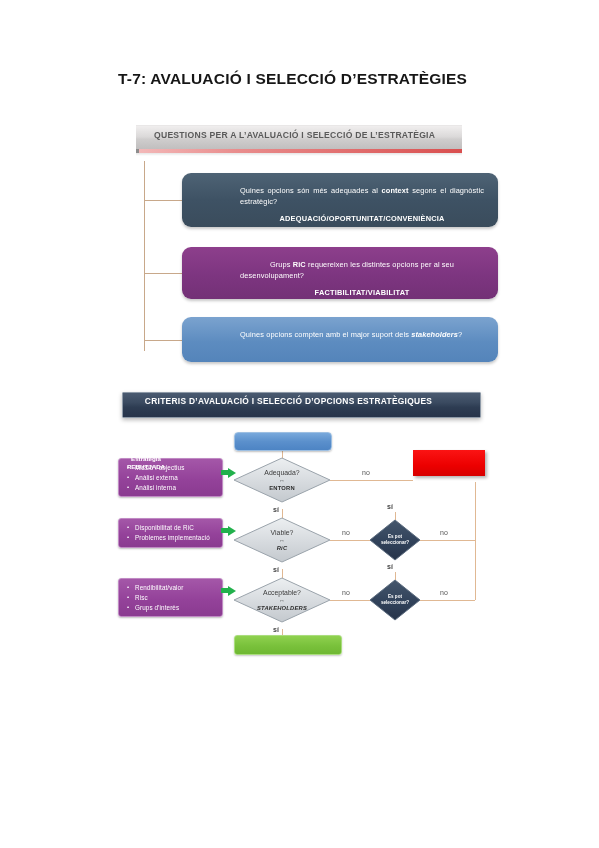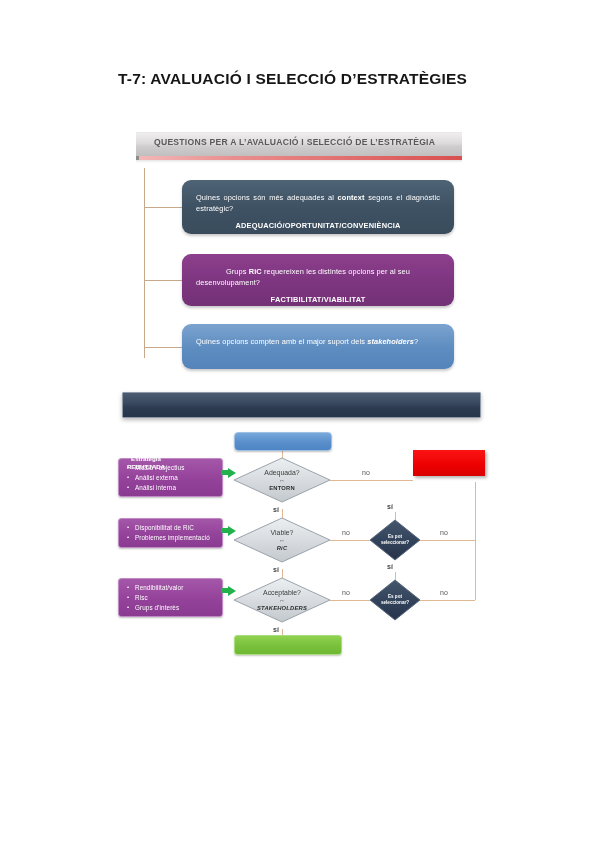--- a/index.html
+++ b/index.html
@@ -10,21 +10,21 @@
   }
 
   
   .page-title{
     position:absolute;left:118px;top:70px;
     font-size:15.5px;font-weight:bold;color:#161616;
     letter-spacing:.2px;white-space:nowrap;
   }
 
   
-  .d1{position:absolute;left:136px;top:132px;width:326px;height:266px;}
+  .d1{position:absolute;left:136px;top:125px;width:326px;height:266px;}
   .d1-header{
     position:absolute;left:0;top:0;width:326px;height:24px;
     background:linear-gradient(to bottom,#f0eeee 0%,#dbd9d9 45%,#cfcdcd 55%,#bfbdbd 100%);
     border-top:1px solid #e9e7e7;
   }
   .d1-header-text{
     position:absolute;left:18px;top:5px;
     font-size:8.6px;font-weight:bold;color:#5a5a5a;letter-spacing:.25px;
     white-space:nowrap;
   }
@@ -42,20 +42,21 @@
 
   
   .brk-v{position:absolute;left:8px;top:36px;width:1px;height:190px;background:#c8a88a;}
   .brk-h{position:absolute;left:8px;width:38px;height:1px;background:#c8a88a;}
 
   .qbox{
     position:absolute;left:46px;width:272px;
     border-radius:9px;color:#ffffff;
     box-shadow:0 2px 3px rgba(0,0,0,.22);
     overflow:hidden;
+    padding-left:44px;
   }
   .qbox .inner{padding:12px 14px 12px 14px;}
   .q-main{
     font-size:7.4px;line-height:1.5;text-align:justify;
     text-align-last:left;letter-spacing:.1px;
   }
   .q-sub{
     font-size:7.4px;font-weight:bold;text-align:center;
     margin-top:7px;letter-spacing:.2px;
   }
@@ -210,20 +211,21 @@
     <div class="inner">
       <div class="q-main"><span>Quines opcions compten amb el major suport dels </span><span class="bld ital">stakeholders</span><span>?</span></div>
     </div>
   </div>
 </div>
 
 <div class="d2">
   <div class="d2-canvas"></div>
 
   <div class="d2-header"></div>
+  <div class="d2-header-text">CRITERIS D’AVALUACIÓ I SELECCIÓ D’OPCIONS ESTRATÈGIQUES</div>
 
   <div class="ln lnv" style="left:172px;top:59px;height:22px;"></div>
 
   <div class="ln lnh" style="left:220px;top:90px;width:83px;"></div>
   <div class="ln lnv" style="left:172px;top:119px;height:21px;"></div>
 
   <div class="ln lnh" style="left:220px;top:150px;width:40px;"></div>
   <div class="ln lnv" style="left:172px;top:179px;height:21px;"></div>
 
   <div class="ln lnh" style="left:220px;top:210px;width:40px;"></div>

